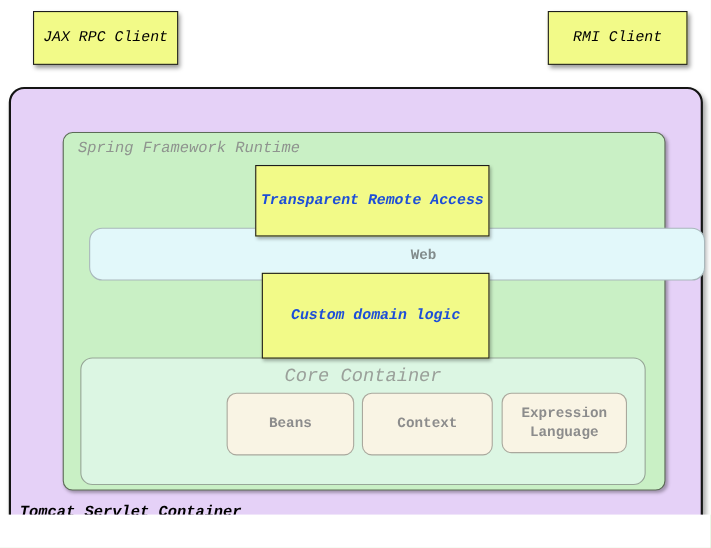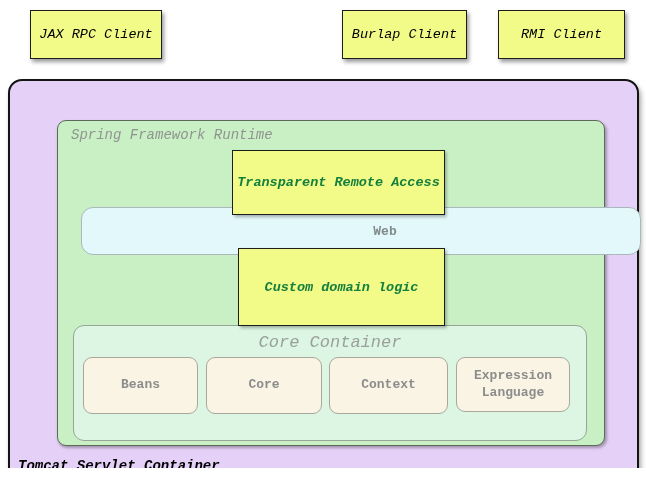--- a/index.html
+++ b/index.html
@@ -66,46 +66,44 @@
   }
   .mod-0{left:9px;width:113px;}
   .mod-1{left:132px;width:114px;}
   .mod-2{left:255px;width:117px;}
   .mod-3{left:382px;width:114px;padding:0 6px;box-sizing:border-box;}
 
   
   .yellow-box{
     position:absolute;background:var(--yellow);border:1.6px solid #1d1d1d;
     display:flex;align-items:center;justify-content:center;
-    font-weight:bold;font-style:italic;font-size:13.5px;color:#15803d;
+    font-weight:bold;font-style:italic;font-size:13.5px;color:#1d4ed8;
     box-shadow:1.5px 2px 3px rgba(0,0,0,0.30);z-index:2;text-align:center;
   }
   .remote-access{left:174px;top:29px;width:211px;height:63px;}
   .domain-logic{left:180px;top:127px;width:205px;height:76px;}
 </style>
 </head>
 <body>
 
 <div class="canvas">
 
   <div class="client-box client-0">JAX RPC Client</div>
-  <div class="client-box client-2">Burlap Client</div>
   <div class="client-box client-3">RMI Client</div>
 
   <div class="tomcat">
 
     <div class="spring">
       <div class="spring-label">Spring Framework Runtime</div>
 
       <div class="web-bar">Web</div>
 
       <div class="core-wrap">
         <div class="core-title">Core Container</div>
-        <div class="module mod-0">Beans</div>
-        <div class="module mod-1">Core</div>
+        <div class="module mod-1">Beans</div>
         <div class="module mod-2">Context</div>
         <div class="module mod-3">Expression Language</div>
       </div>
 
       <div class="yellow-box remote-access">Transparent Remote Access</div>
       <div class="yellow-box domain-logic">Custom domain logic</div>
     </div>
 
     <div class="tomcat-label">Tomcat Servlet Container</div>
   </div>

